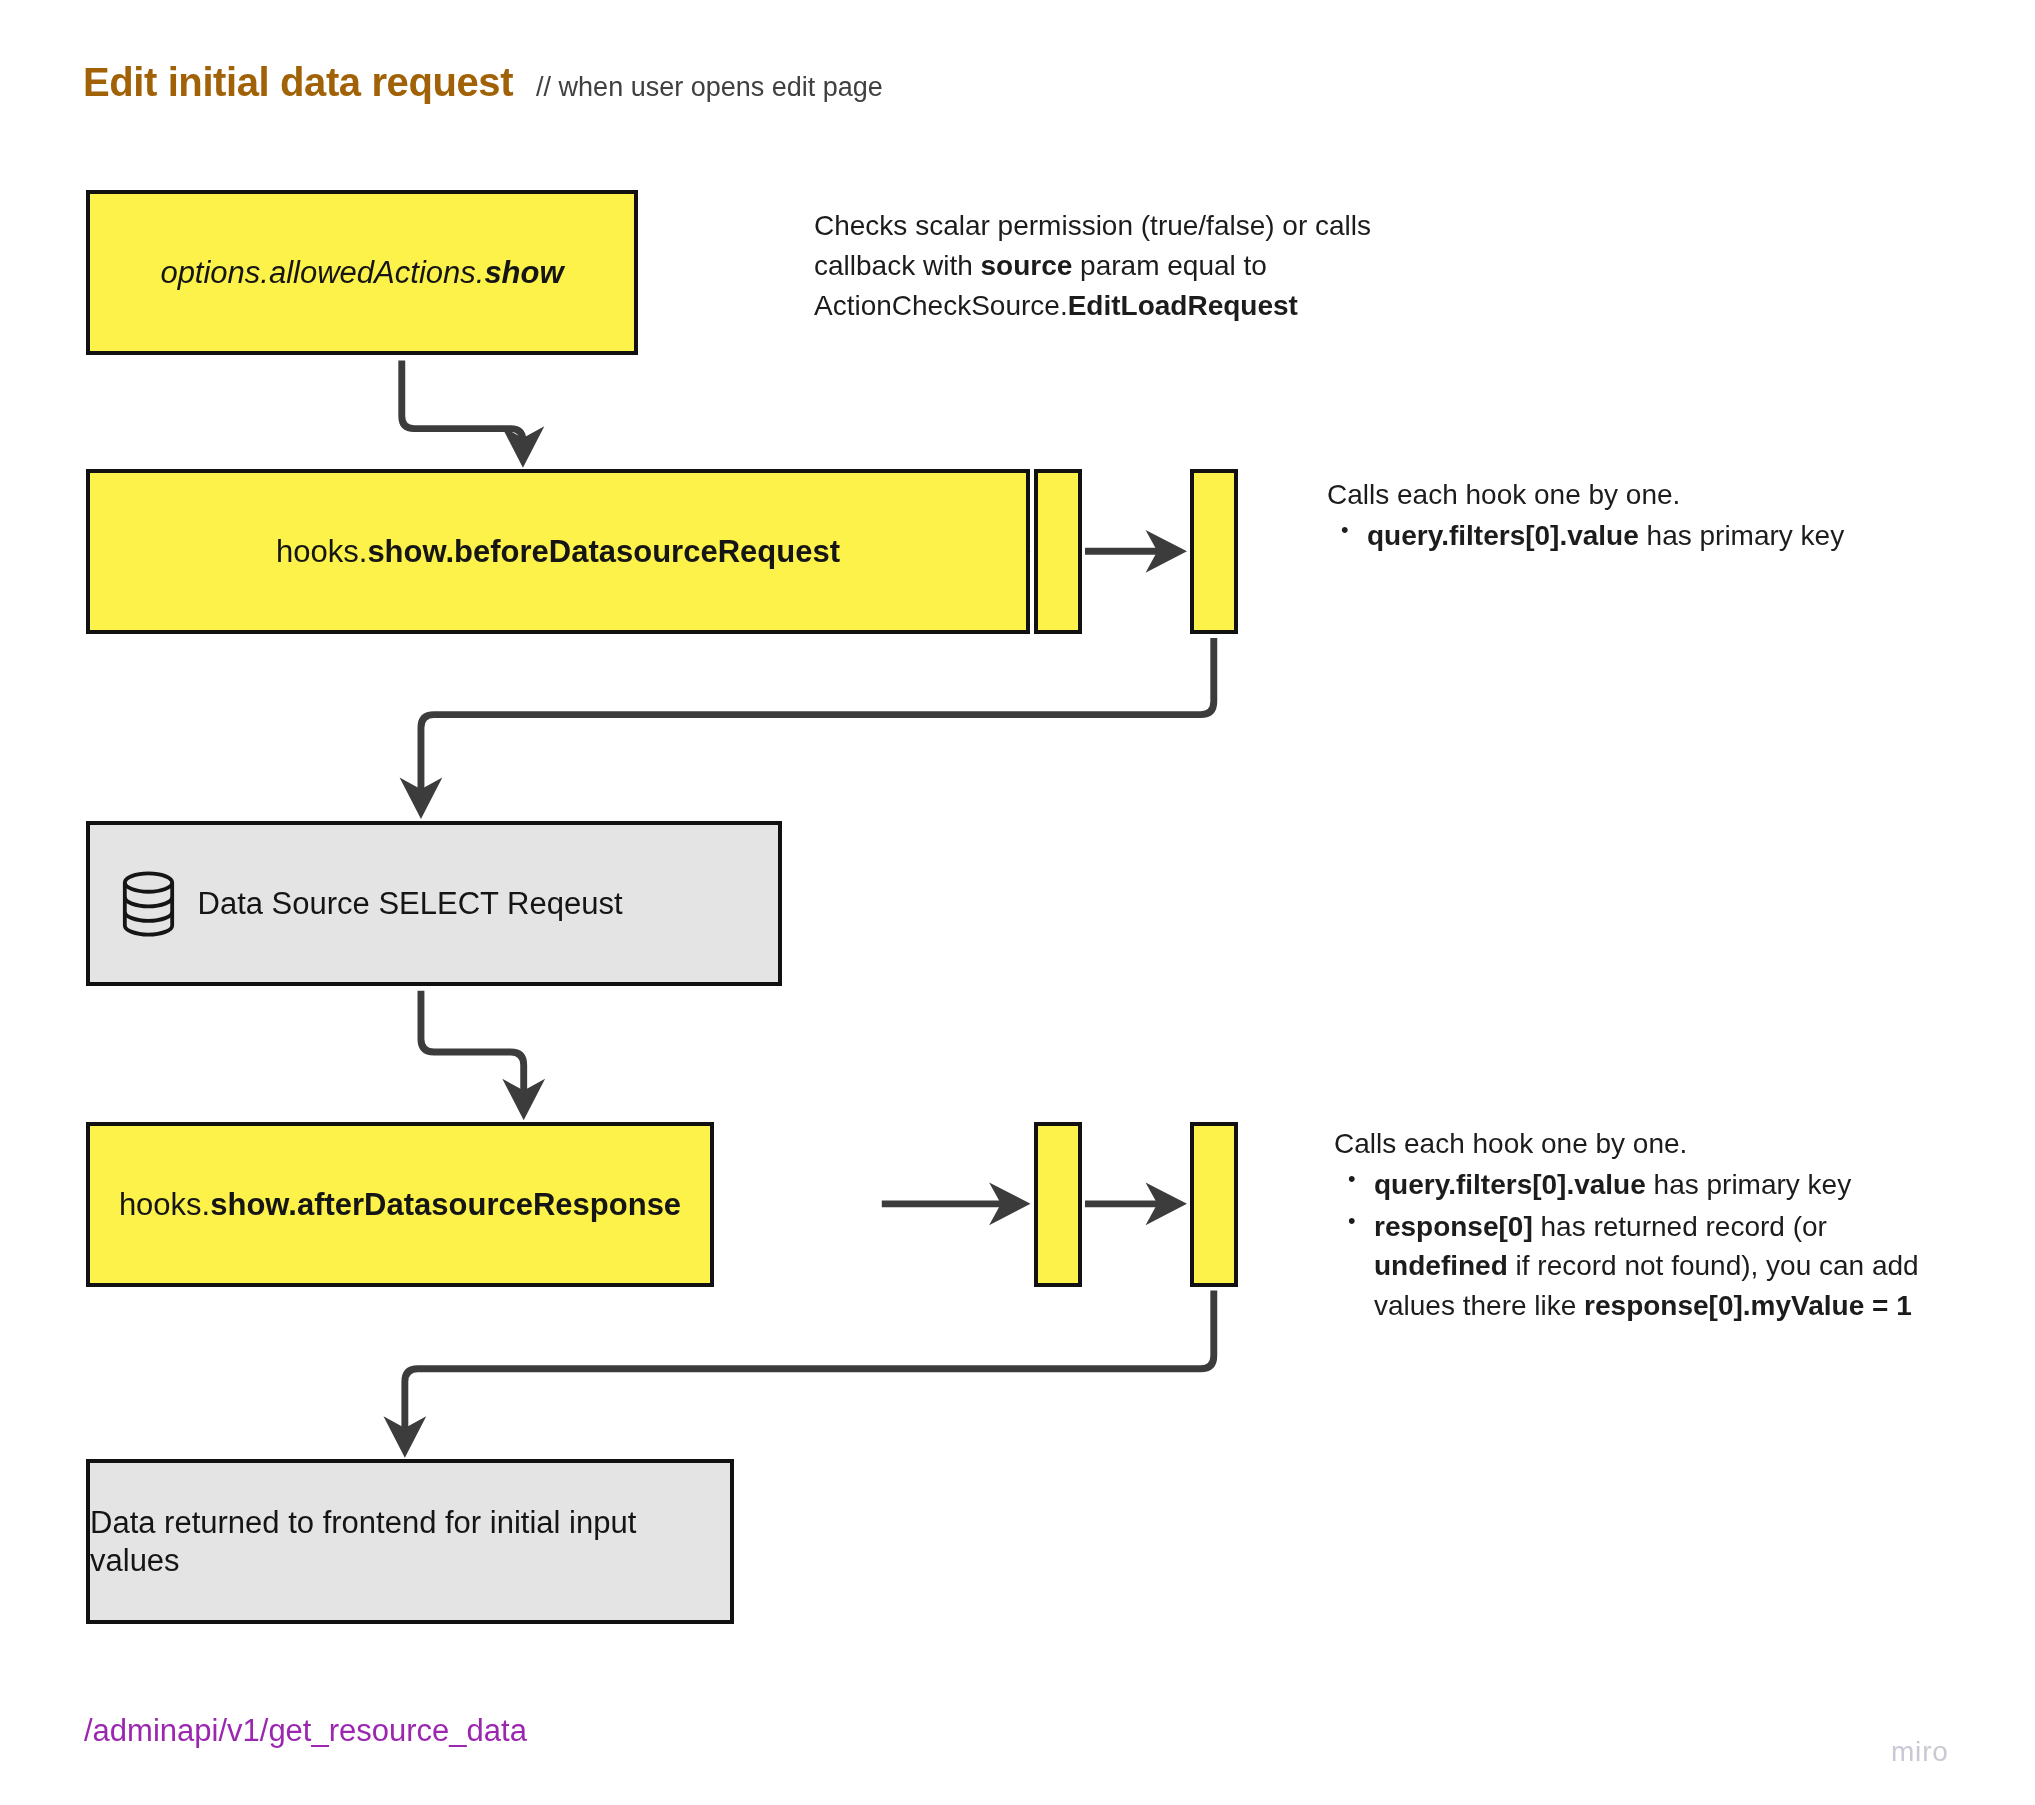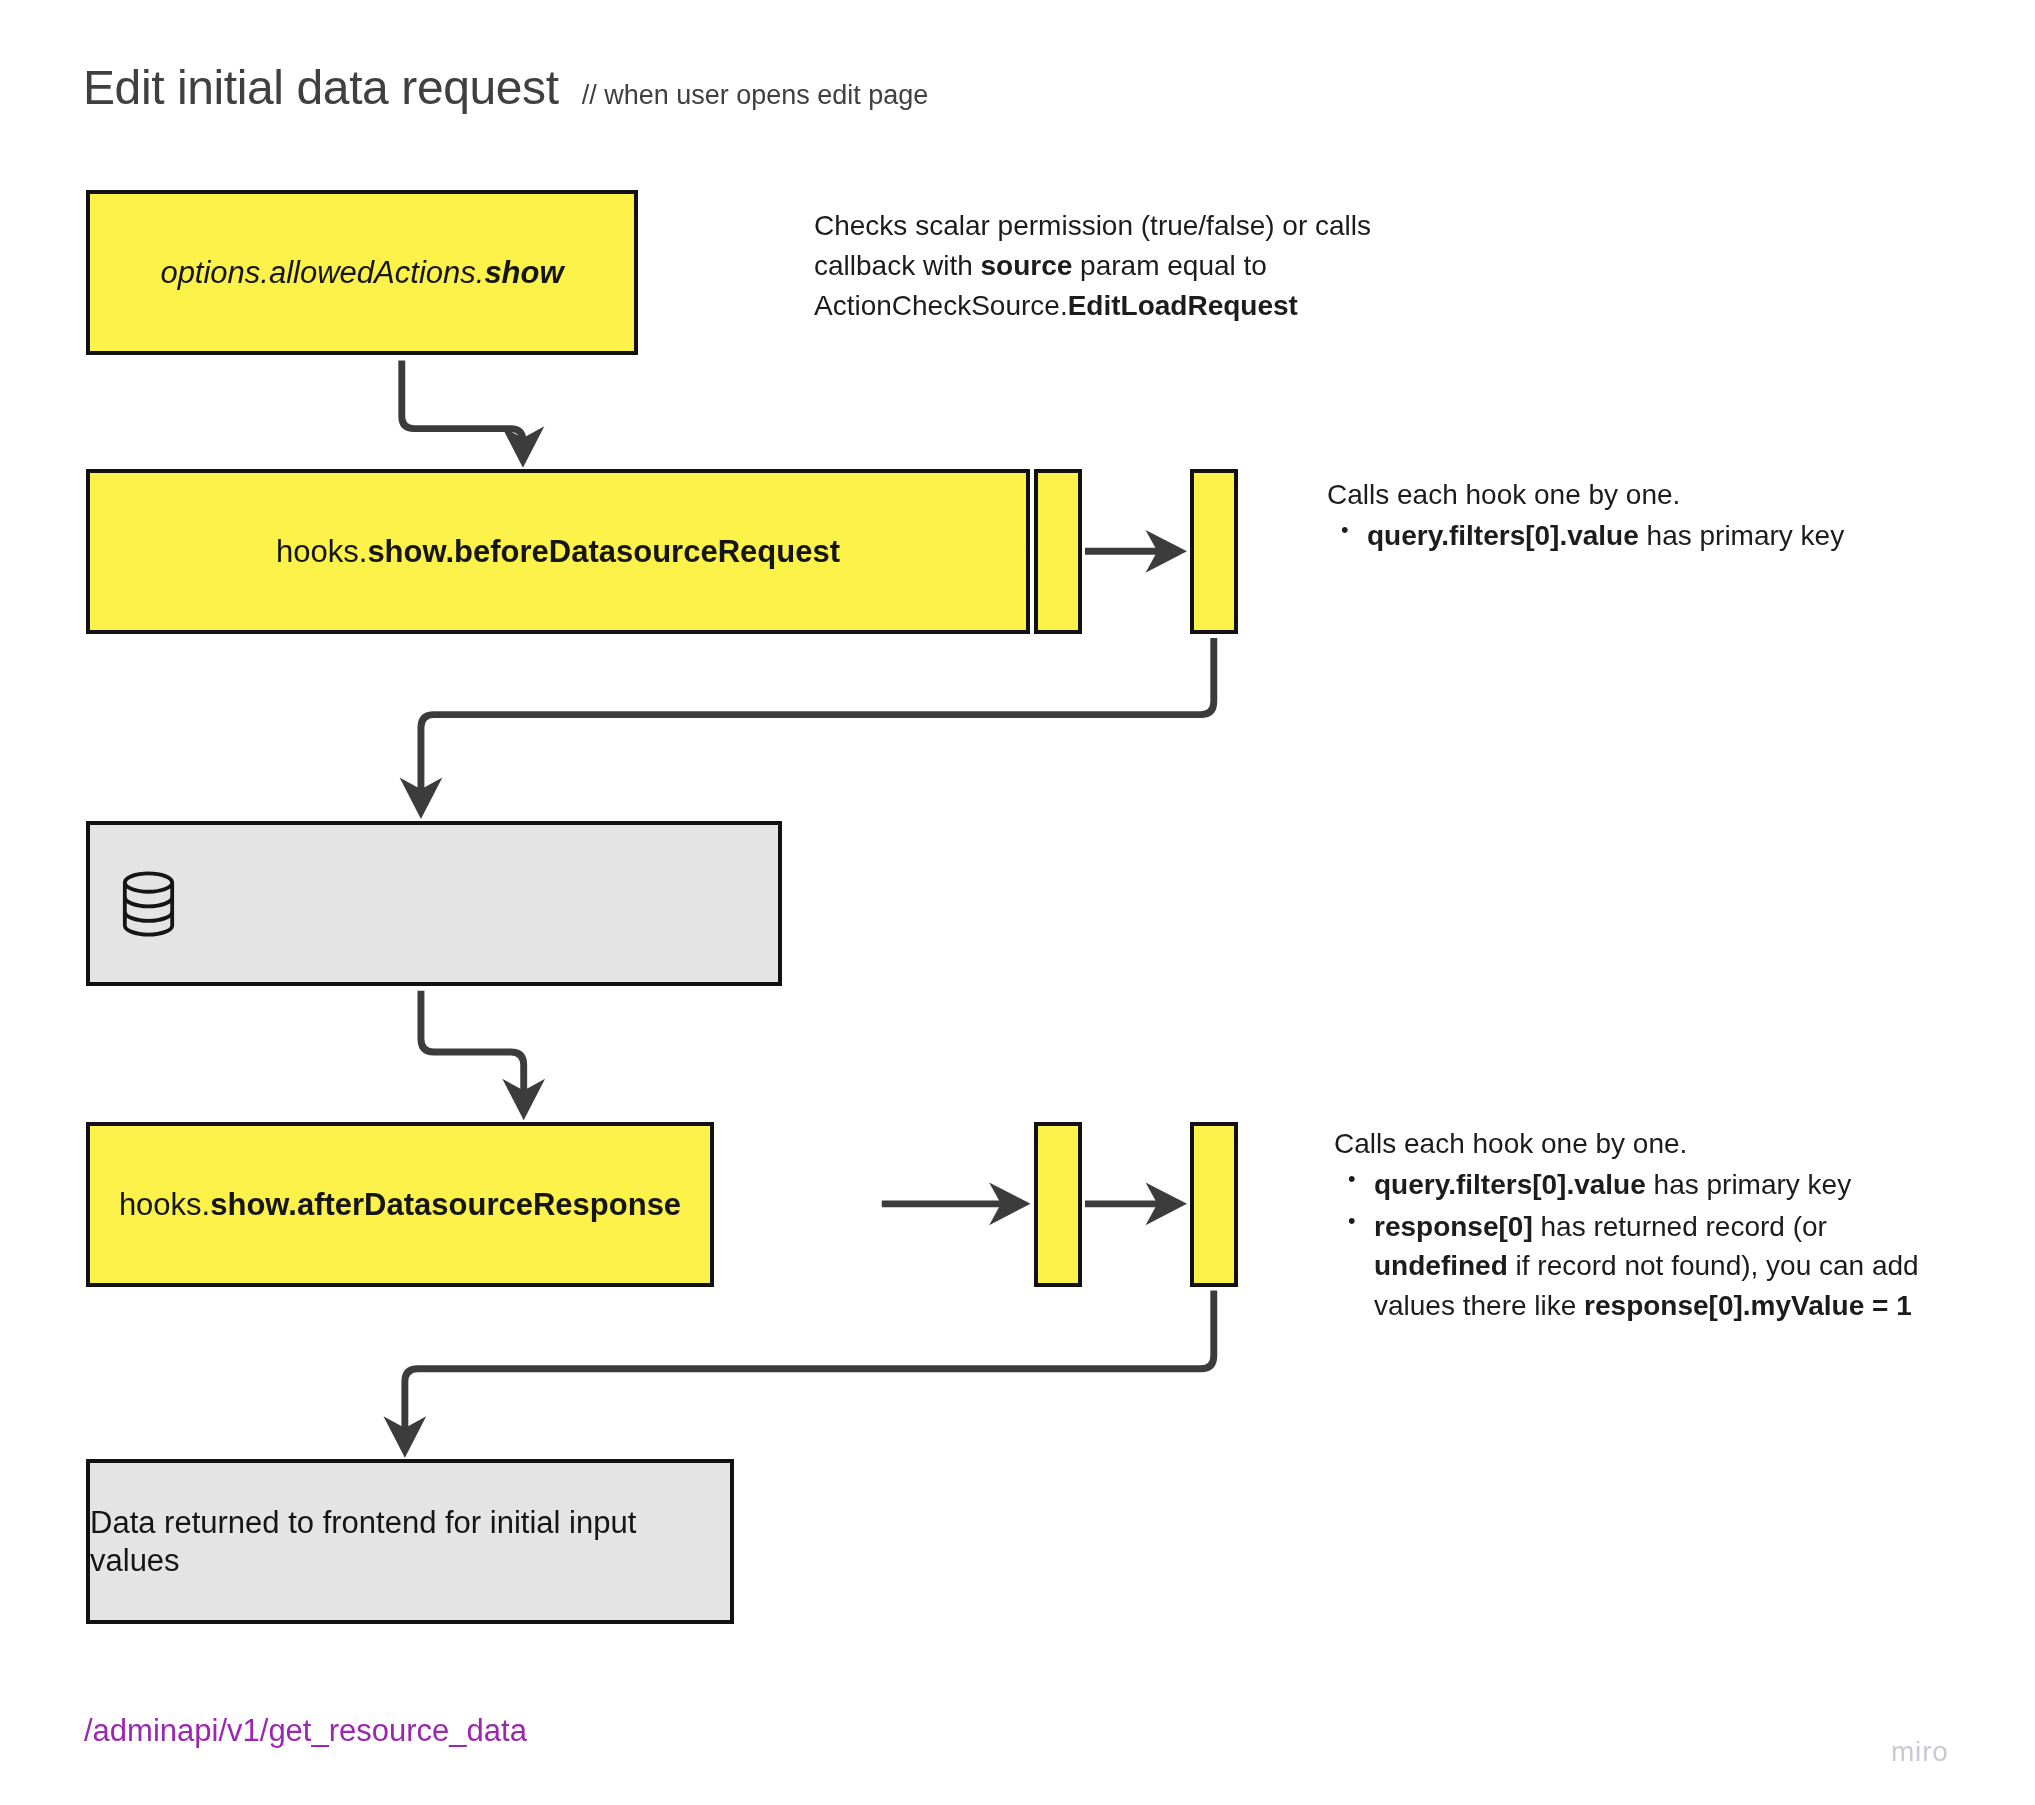--- a/index.html
+++ b/index.html
@@ -20,23 +20,23 @@
   #header {
     position: absolute;
     left: 83px;
     top: 60px;
     display: flex;
     align-items: baseline;
     gap: 23px;
     white-space: nowrap;
   }
   #page-title {
-    font-size: 48px;
-    font-weight: normal;
-    color: #404040;
+    font-size: 40px;
+    font-weight: bold;
+    color: #a16207;
     letter-spacing: -0.4px;
   }
   #page-subtitle {
     font-size: 27px;
     color: #404040;
     font-weight: normal;
   }
 
   
   .node {
@@ -208,20 +208,21 @@
 
 <div class="node node-gray" id="node-datasource-select">
   <span class="db-icon">
     <svg viewBox="0 0 72 86" width="55" height="66">
       <ellipse cx="36" cy="15" rx="31" ry="12" fill="none" stroke="#151515" stroke-width="5"></ellipse>
       <path d="M 5 15 L 5 71 A 31 12 0 0 0 67 71 L 67 15" fill="none" stroke="#151515" stroke-width="5"></path>
       <path d="M 5 34 A 31 12 0 0 0 67 34" fill="none" stroke="#151515" stroke-width="5"></path>
       <path d="M 5 53 A 31 12 0 0 0 67 53" fill="none" stroke="#151515" stroke-width="5"></path>
     </svg>
   </span>
+  <div class="node-label">Data Source SELECT Reqeust</div>
 </div>
 
 <div class="node node-yellow" id="node-after-response">
   <div class="node-label"><span>hooks.</span><b>show.afterDatasourceResponse</b></div>
 </div>
 
 <div class="node node-gray" id="node-data-returned">
   <div class="node-label">Data returned to frontend for initial input values</div>
 </div>
 

